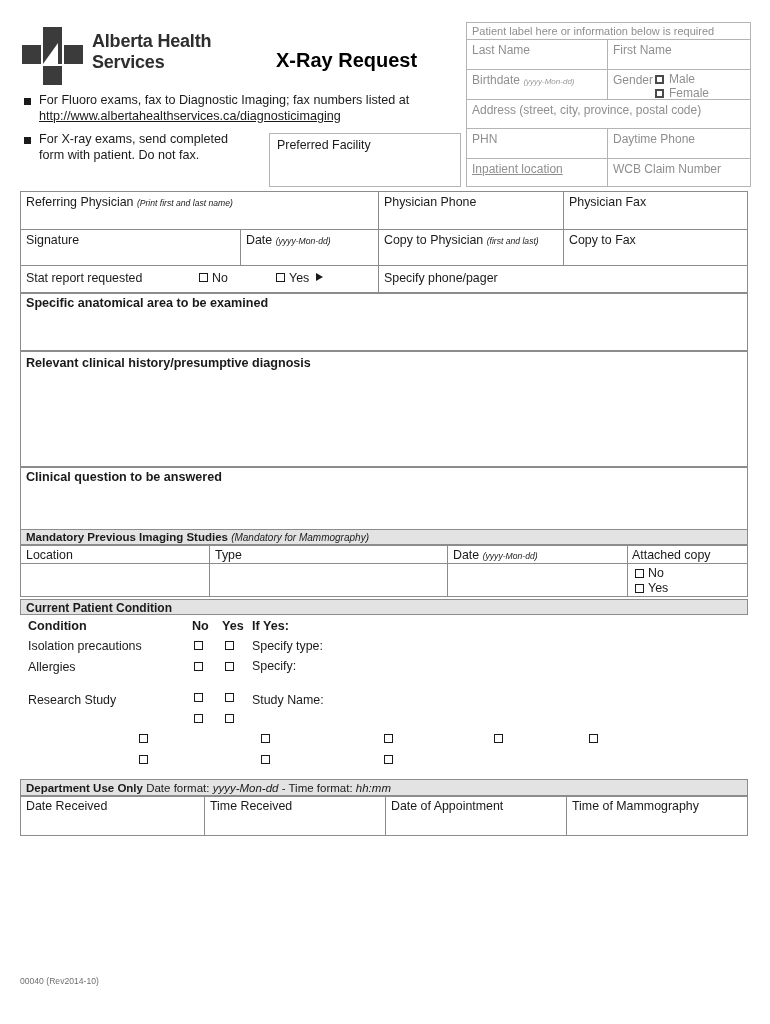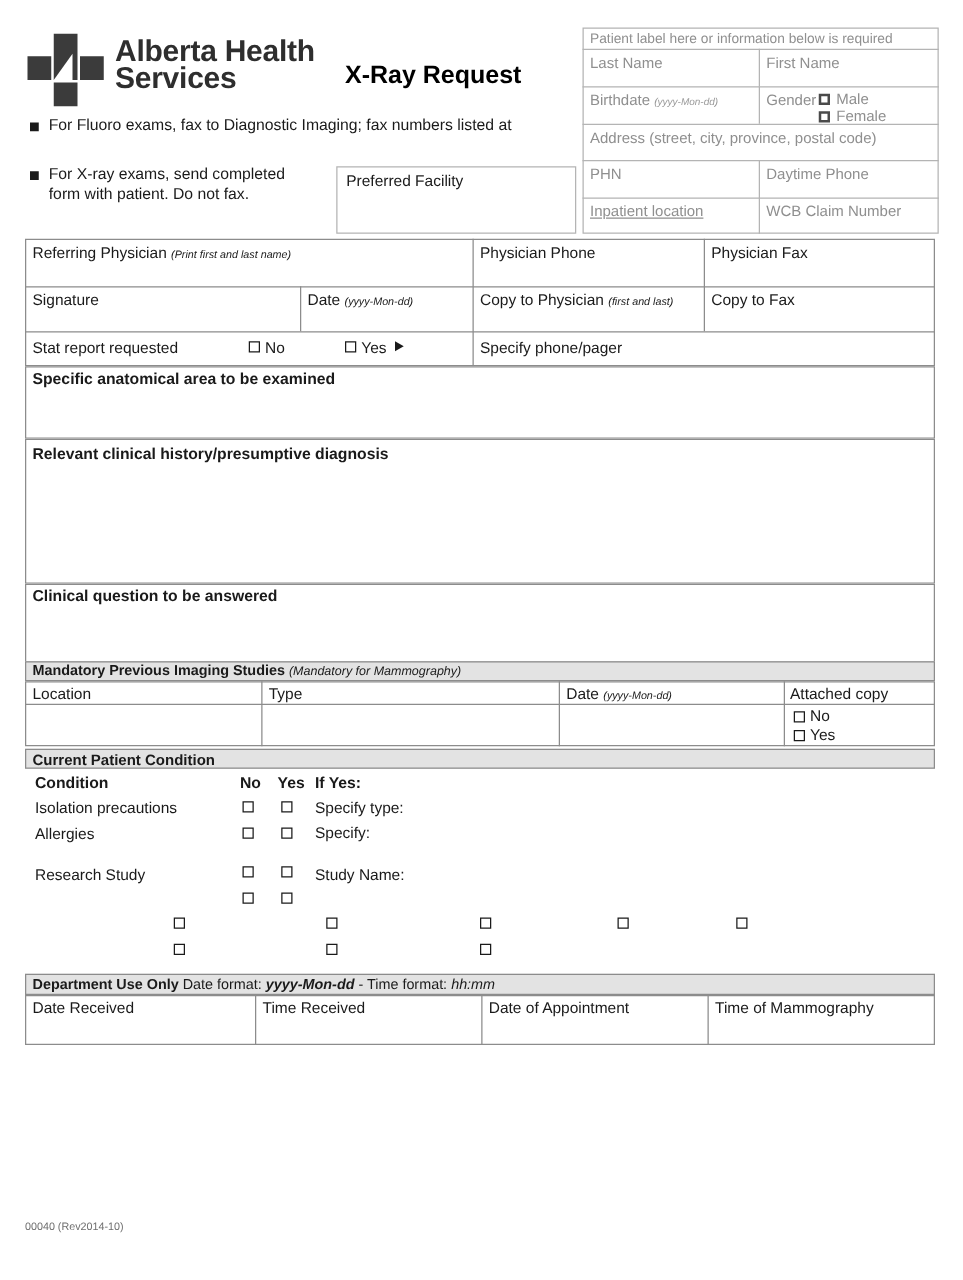--- a/index.html
+++ b/index.html
@@ -48,21 +48,21 @@
   .logo-notch {
     position: absolute;
     width: 0; height: 0;
     border-style: solid;
     border-width: 0 0 21px 15px;
     border-color: transparent transparent #ffffff transparent;
   }
   #brand {
     position: absolute; left: 92px; top: 31px;
     font-weight: bold;
-    font-size: 24px;
+    font-size: 18px;
     line-height: 21px;
     letter-spacing: -0.2px;
     color: #2e2e2e;
   }
   #form-title {
     position: absolute; left: 276px; top: 49px;
     font-weight: bold;
     font-size: 20px;
     color: #000;
   }
@@ -162,20 +162,21 @@
   <div id="brand">
     <div>Alberta Health</div>
     <div>Services</div>
   </div>
 
   <div id="form-title">X-Ray Request</div>
 
   <div class="bullet-sq" style="left:24px; top:98px;"></div>
   <div class="bullet-text" style="left:39px; top:92px; width:420px;">
     <span>For Fluoro exams, fax to Diagnostic Imaging; fax numbers listed at</span><br>
+    <span class="bullet-link">http://www.albertahealthservices.ca/diagnosticimaging</span>
   </div>
 
   <div class="bullet-sq" style="left:24px; top:137px;"></div>
   <div class="bullet-text" style="left:39px; top:131px; width:230px;">
     <span>For X-ray exams, send completed</span><br>
     <span>form with patient. Do not fax.</span>
   </div>
 
   <div class="bx" style="left:269px; top:133px; width:192px; height:54px;">
   </div>
@@ -317,21 +318,21 @@
   <div class="cb" style="left:589px; top:734px;"></div>
 
   <div class="cb" style="left:139px; top:755px;"></div>
   <div class="cb" style="left:261px; top:755px;"></div>
   <div class="cb" style="left:384px; top:755px;"></div>
 
   <div class="bx-dark shade" style="left:20px; top:779px; width:728px; height:17px;"></div>
   <div class="fld-bold" style="left:26px; top:782px; font-size:11.5px;">
     <span>Department Use Only</span>
     <span style="font-weight:normal;">Date format:</span>
-    <span class="ital" style="font-weight:bold;">yyyy-Mon-dd</span>
+    <span class="ital" style="font-weight:normal;">yyyy-Mon-dd</span>
     <span style="font-weight:normal;">- Time format:</span>
     <span class="ital" style="font-weight:normal;">hh:mm</span>
   </div>
 
   <div class="bx-dark" style="left:20px; top:796px; width:728px; height:40px;"></div>
   <div class="vline" style="left:204px; top:796px; height:40px; background:#8c8c8c;"></div>
   <div class="vline" style="left:385px; top:796px; height:40px; background:#8c8c8c;"></div>
   <div class="vline" style="left:566px; top:796px; height:40px; background:#8c8c8c;"></div>
 
   <div class="fld" style="left:26px; top:799px;">Date Received</div>

